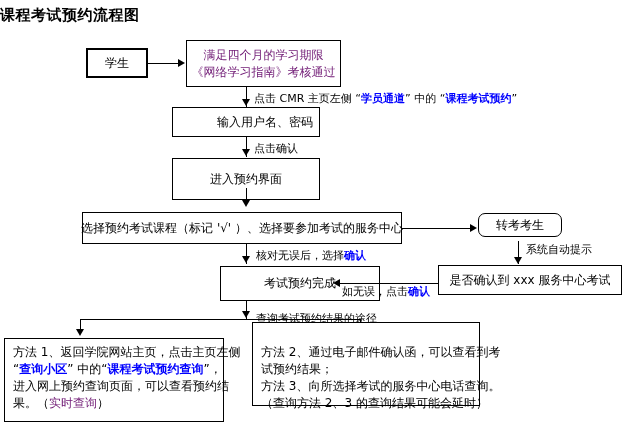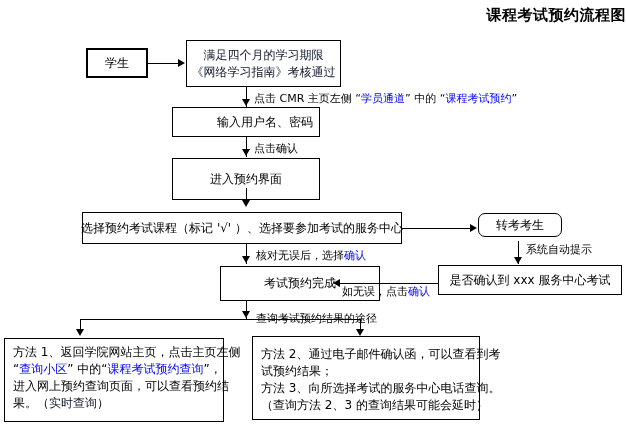--- a/index.html
+++ b/index.html
@@ -4,36 +4,36 @@
 <style>
   html,body{margin:0;padding:0;background:#ffffff;}
   body{
     width:626px;height:428px;position:relative;overflow:hidden;
     font-family:"DejaVu Sans","Liberation Sans",sans-serif;
     color:#000000;
   }
   #canvas{position:absolute;left:0;top:0;width:626px;height:428px;}
 
   .title{
-    position:absolute;left:0;top:6px;width:626px;text-align:right;
+    position:absolute;left:0;top:6px;width:626px;text-align:left;
     font-size:15px;font-weight:bold;letter-spacing:0.5px;color:#000;
   }
 
   .box{
     position:absolute;box-sizing:border-box;border:1px solid #000;
     background:#fff;display:flex;flex-direction:column;
     align-items:center;justify-content:center;
     font-size:12px;line-height:17px;color:#000;text-align:center;
   }
   .box.thick{border-width:2px;}
   .box.left-align{align-items:flex-start;text-align:right;}
   .box .ln{display:block;white-space:nowrap;}
 
-  .blue{color:#0f172a;}
-  .blue-b{color:#0000ff;font-weight:normal;}
+  .blue{color:#701a75;}
+  .blue-b{color:#0000ff;font-weight:bold;}
 
   .lbl{
     position:absolute;font-size:11px;line-height:13px;color:#000;
     white-space:nowrap;
   }
 
   
   .vline{position:absolute;width:1px;background:#000;}
   .hline{position:absolute;height:1px;background:#000;}
   .arrow-d{position:absolute;width:0;height:0;
@@ -131,20 +131,20 @@
   <div class="vline" style="left:360px;top:319px;height:14px;"></div>
   <div class="arrow-d" style="left:356px;top:329px;"></div>
 
   <div class="box left-align" style="left:4px;top:338px;width:220px;height:84px;padding:5px 8px;justify-content:flex-start;">
     <span class="ln">方法 1、返回学院网站主页，点击主页左侧</span>
     <span class="ln"><span>“</span><span class="blue-b">查询小区</span><span>” 中的“</span><span class="blue-b">课程考试预约查询</span><span>”，</span></span>
     <span class="ln">进入网上预约查询页面，可以查看预约结</span>
     <span class="ln"><span>果。（</span><span class="blue">实时查询</span><span>）</span></span>
   </div>
 
-  <div class="box left-align" style="left:252px;top:336px;width:228px;height:84px;padding:9px 8px;justify-content:flex-start;">
+  <div class="box left-align" style="left:252px;top:322px;width:228px;height:84px;padding:21px 8px;justify-content:flex-start;">
     <span class="ln">方法 2、通过电子邮件确认函，可以查看到考</span>
     <span class="ln">试预约结果；</span>
     <span class="ln">方法 3、向所选择考试的服务中心电话查询。</span>
     <span class="ln">（查询方法 2、3 的查询结果可能会延时）</span>
   </div>
 
 </div>
 
 </body></html>

